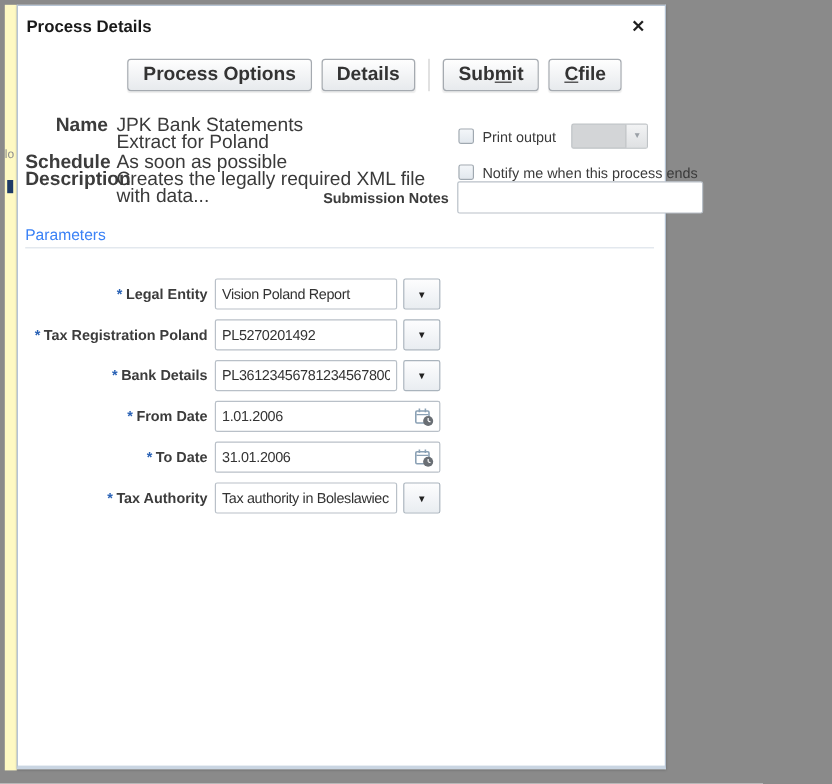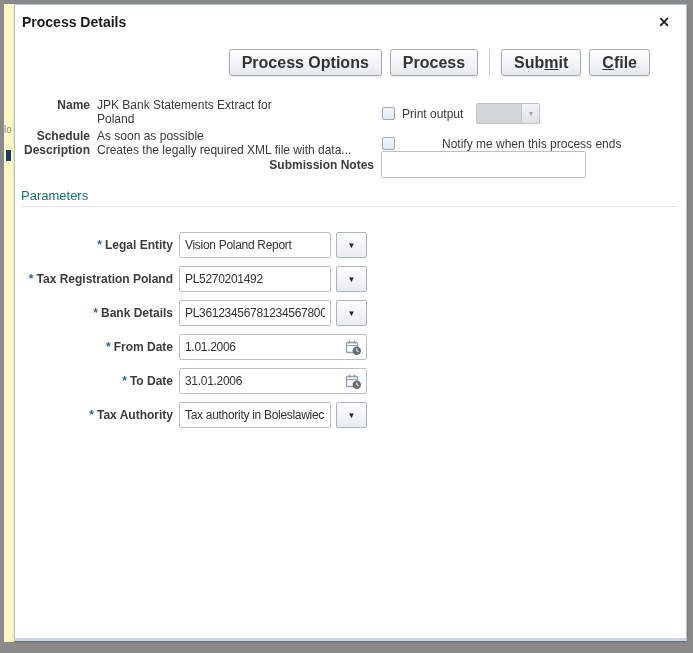--- a/index.html
+++ b/index.html
@@ -13,21 +13,21 @@
   
   .backdrop-sliver {
     position: absolute; left: 4px; top: 4px; width: 10px; height: 638px;
     background: #fef9c3; overflow: hidden;
   }
   .frag-text { position: absolute; left: 0px; top: 120px; font-size: 10px; color: #8d8d8d; }
   .frag-mark { position: absolute; left: 2px; top: 146px; width: 5px; height: 11px; background: #1d3a66; }
 
   
   .dialog {
-    position: absolute; left: 14px; top: 4px; width: 673px; height: 637px;
+    position: absolute; left: 14px; top: 4px; width: 541px; height: 637px;
     background: #ffffff;
     border: 1px solid #b6c4d4;
     border-bottom: 3px solid #c9d5e2;
     box-shadow: 0 1px 2px rgba(0,0,0,0.25);
   }
   .dlg-title {
     position: absolute; left: 7px; top: 9px;
     font-size: 14px; font-weight: bold; color: #1a1a1a;
   }
   .dlg-close {
@@ -48,32 +48,32 @@
     border: 1px solid #a5aab0; border-radius: 3px;
     font-family: "Liberation Sans", sans-serif;
     font-size: 16px; font-weight: bold; color: #333;
     display: inline-flex; align-items: center; cursor: pointer;
     box-shadow: 0 1px 1px rgba(0,0,0,0.08);
   }
   .btn .mn { text-decoration: underline; }
   .btn-sep { width: 1px; height: 27px; background: #cdcdcd; margin: 0 3px; }
 
   
-  .info-left { position: absolute; left: 6px; top: 93px; width: 350px; font-size: 12px; }
+  .info-left { position: absolute; left: 6px; top: 93px; width: 350px; font-size: 16px; }
   .info-row { display: flex; }
   .info-row.name { margin-bottom: 3px; }
   .info-row.desc { margin-bottom: 11px; }
   .info-label { width: 76px; text-align: right; font-weight: bold; color: #3c3c3c; padding-right: 7px; flex: none; line-height: 14px; }
   .info-value { color: #3a3a3a; line-height: 14px; }
   .info-row.name .info-value { max-width: 183px; }
 
   
   .opt-col { position: absolute; left: 367px; top: 98px; width: 300px; font-size: 12px; }
   .opt-row { display: flex; align-items: center; height: 21px; }
-  .opt-row + .opt-row { margin-top: 9px; gap: 40px; }
+  .opt-row + .opt-row { margin-top: 9px; }
   .cbx {
     appearance: none; -webkit-appearance: none;
     width: 13px; height: 13px; flex: none;
     border: 1px solid #9fa8b0; border-radius: 2px;
     background: linear-gradient(#f3f6f9, #e2e8ee);
     margin: 0 7px 0 0; cursor: pointer;
   }
   .opt-label { color: #3a3a3a; }
   .dis-select {
     margin-left: 13px; width: 64px; height: 21px;
@@ -89,21 +89,21 @@
   .submission-row { position: absolute; left: 160px; top: 146px; display: flex; align-items: center; }
   .submission-label { width: 199px; text-align: right; font-size: 12px; font-weight: bold; color: #3c3c3c; }
   .submission-input {
     margin-left: 7px; width: 205px; height: 27px;
     border: 1px solid #b9c0c8; border-radius: 2px;
     font-family: "Liberation Sans", sans-serif; font-size: 12px; color: #333;
     padding: 0 6px; background: #fff;
   }
 
   
-  .params-label { position: absolute; left: 6px; top: 183px; font-size: 13px; color: #0f766e; }
+  .params-label { position: absolute; left: 6px; top: 183px; font-size: 13px; color: #3b82f6; }
   .params-line { position: absolute; left: 6px; right: 9px; top: 201px; height: 1px; background: #dde3ea; }
 
   .params-form { position: absolute; left: 6px; top: 227px; }
   .p-row { display: flex; align-items: center; height: 26px; margin-bottom: 8px; }
   .p-label-box { width: 158px; text-align: right; padding-right: 6px; font-size: 12px; flex: none; }
   .req { color: #2a62b5; font-weight: bold; margin-right: 3px; }
   .p-label { font-weight: bold; color: #3c3c3c; }
   .fld {
     height: 26px; border: 1px solid #b9c0c8; border-radius: 2px;
     font-family: "Liberation Sans", sans-serif; font-size: 12px; color: #333;
@@ -131,21 +131,21 @@
   <span class="frag-mark"></span>
 </div>
 
 <div class="dialog">
 
   <div class="dlg-title">Process Details</div>
   <div class="dlg-close">✕</div>
 
   <div class="btn-row">
     <button class="btn">Process Options</button>
-    <button class="btn">Process</button>
+    <button class="btn">Details</button>
     <span class="btn-sep"></span>
     <button class="btn">
         <span>Sub</span>
         <span class="mn">m</span>
         <span>it</span>
       </button>
     <button class="btn">
         <span></span>
         <span class="mn">C</span>
         <span>file</span>

